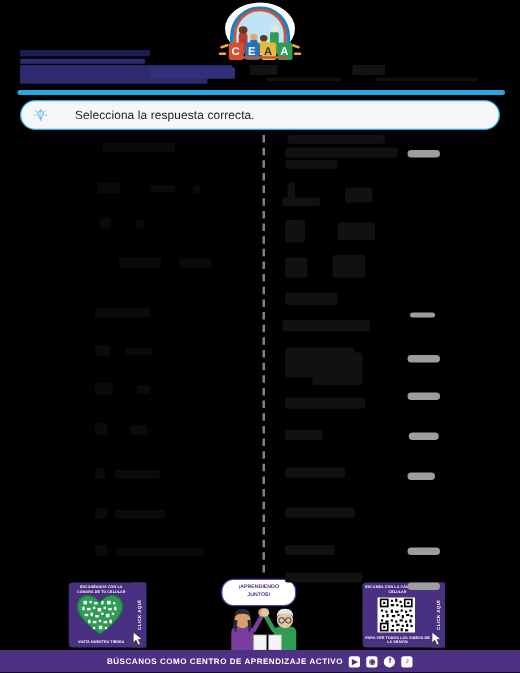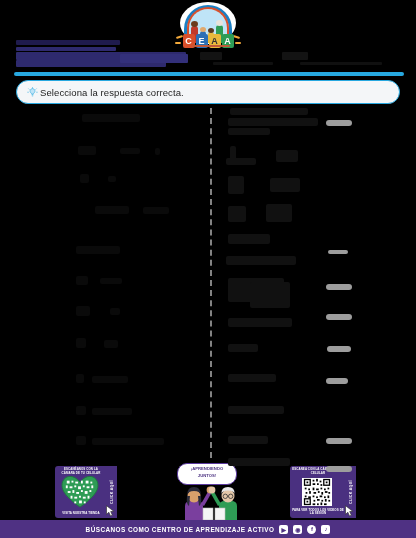--- a/index.html
+++ b/index.html
@@ -37,21 +37,21 @@
 
   
   .redact{position:absolute;border-radius:1px;}
 
   
   #cyan-rule{position:absolute;left:14px;top:72px;width:390px;height:4px;background:#27a8e0;border-radius:2px;}
 
   
   #instruction{position:absolute;left:16px;top:80px;width:384px;height:24px;background:#f4f6f8;
                border:1px solid #27a8e0;border-radius:12px;box-sizing:border-box;
-               display:flex;align-items:center;padding-left:10px;gap:2px;}
+               display:flex;align-items:center;padding-left:10px;gap:22px;}
   #instruction .bulb{width:11px;height:11px;flex:0 0 auto;}
   #instruction .txt{font-size:9.5px;color:#1c1c1c;font-family:"Liberation Sans",sans-serif;letter-spacing:.1px;}
 
   
   #body{position:absolute;left:0;top:106px;width:416px;height:352px;background:#000;}
   #divider{position:absolute;left:210px;top:108px;width:0;height:350px;
            border-left:2px dashed #9a9a9a;opacity:.85;}
 
   .blk{position:absolute;background:#0a0a0a;border-radius:2px;}
   .blk2{position:absolute;background:#111;border-radius:2px;}

